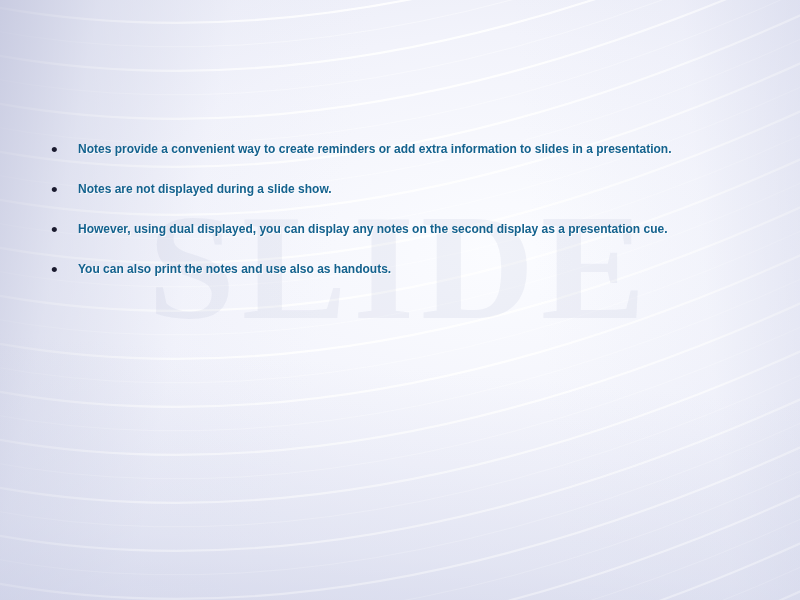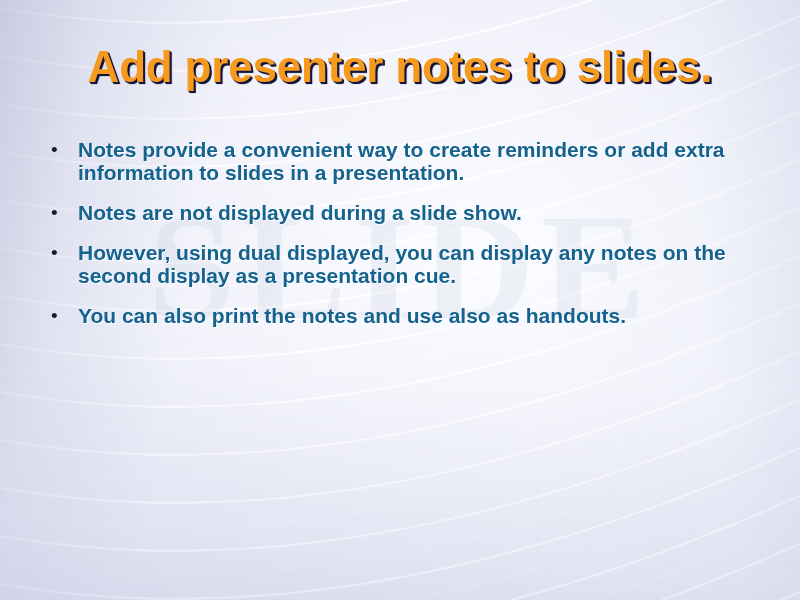--- a/index.html
+++ b/index.html
@@ -118,21 +118,21 @@
     font-size: 19px;
     line-height: 23px;
     color: #1a1a2e;
     text-align: left;
     padding-left: 7px;
     box-sizing: border-box;
   }
   .bullet-text {
     flex: 1 1 auto;
     font-family: "Liberation Sans", sans-serif;
-    font-size: 21px;
+    font-size: 12px;
     font-weight: bold;
     line-height: 23px;
     color: #14628E;
     text-shadow: 1px 1px 0 rgba(255,255,255,0.85);
     max-width: 648px;
   }
 </style>
 </head>
 <body>
 
@@ -173,23 +173,20 @@
       </g>
     </svg>
   </div>
 
   <div class="bg-left-shade"></div>
   <div class="bg-right-shade"></div>
   <div class="bg-bottom-shade"></div>
 
   <div class="watermark">SLIDE</div>
 
-  <div class="title-wrap">
-    <span class="title">Add presenter notes to slides.</span>
-  </div>
 
   <div class="body-wrap">
 
     <div class="bullet-row">
       <span class="bullet-mark">•</span>
       <span class="bullet-text">Notes provide a convenient way to create reminders or add extra information to slides in a presentation.</span>
     </div>
 
     <div class="bullet-row">
       <span class="bullet-mark">•</span>

